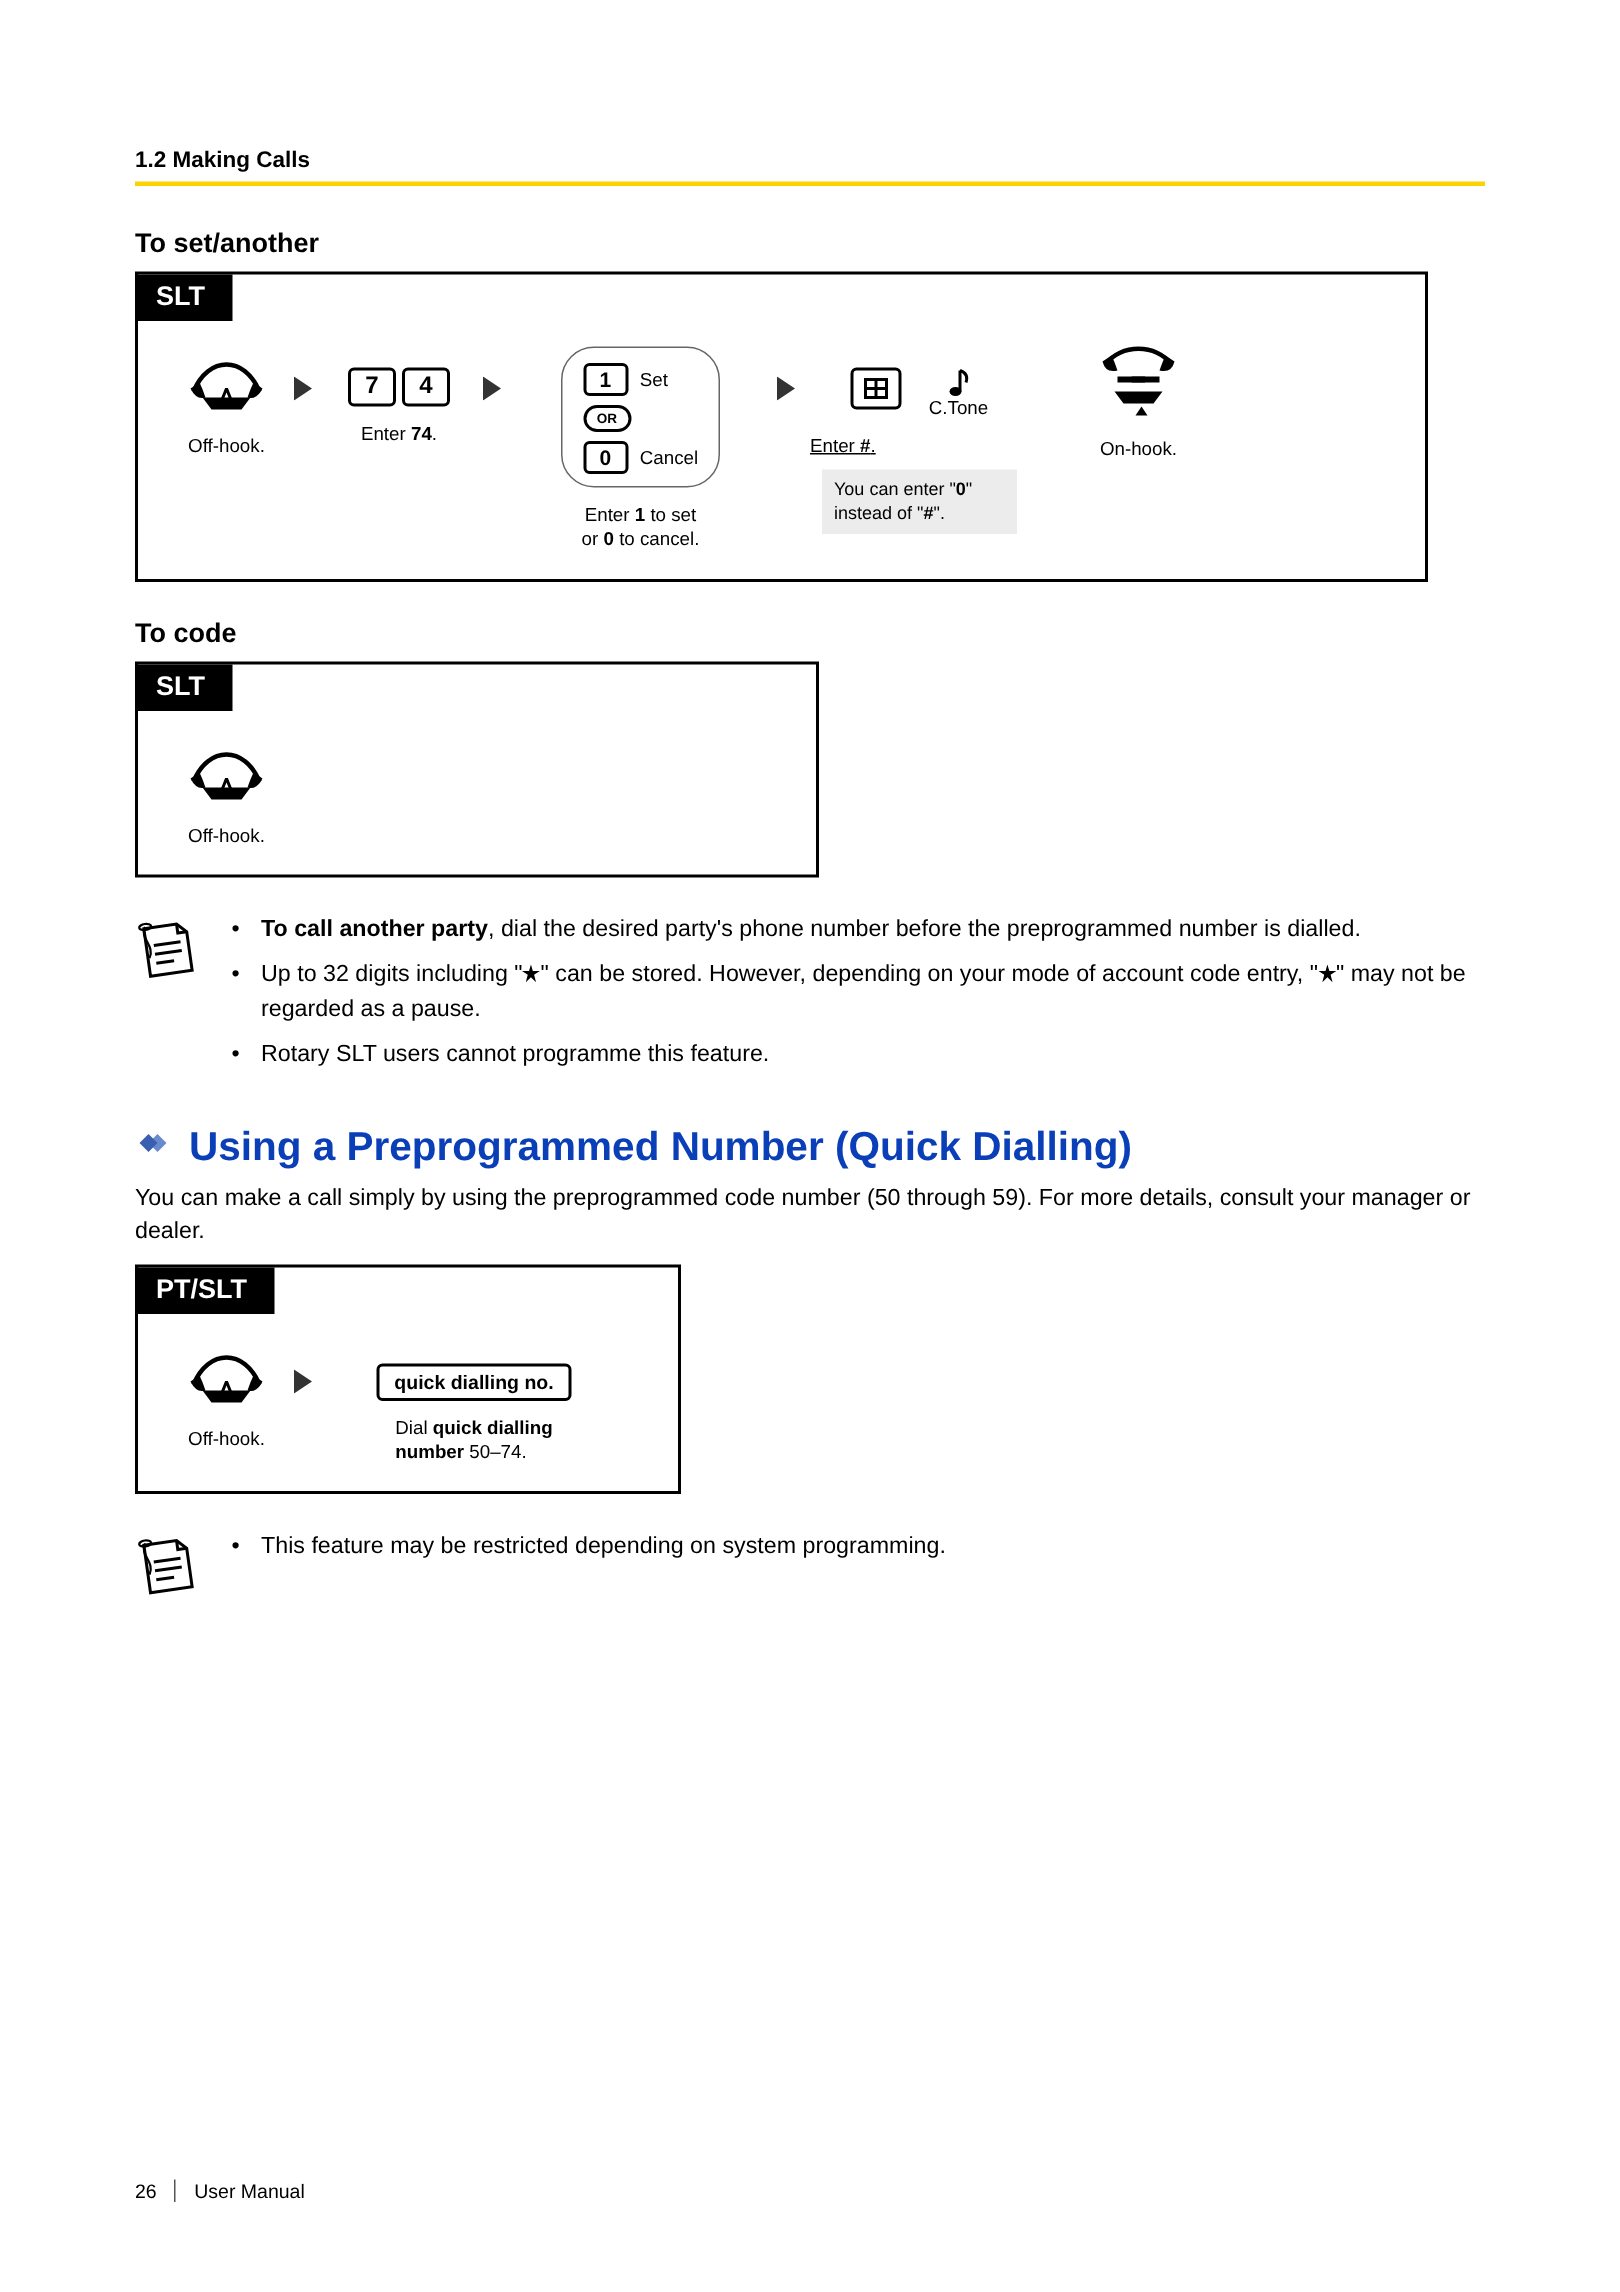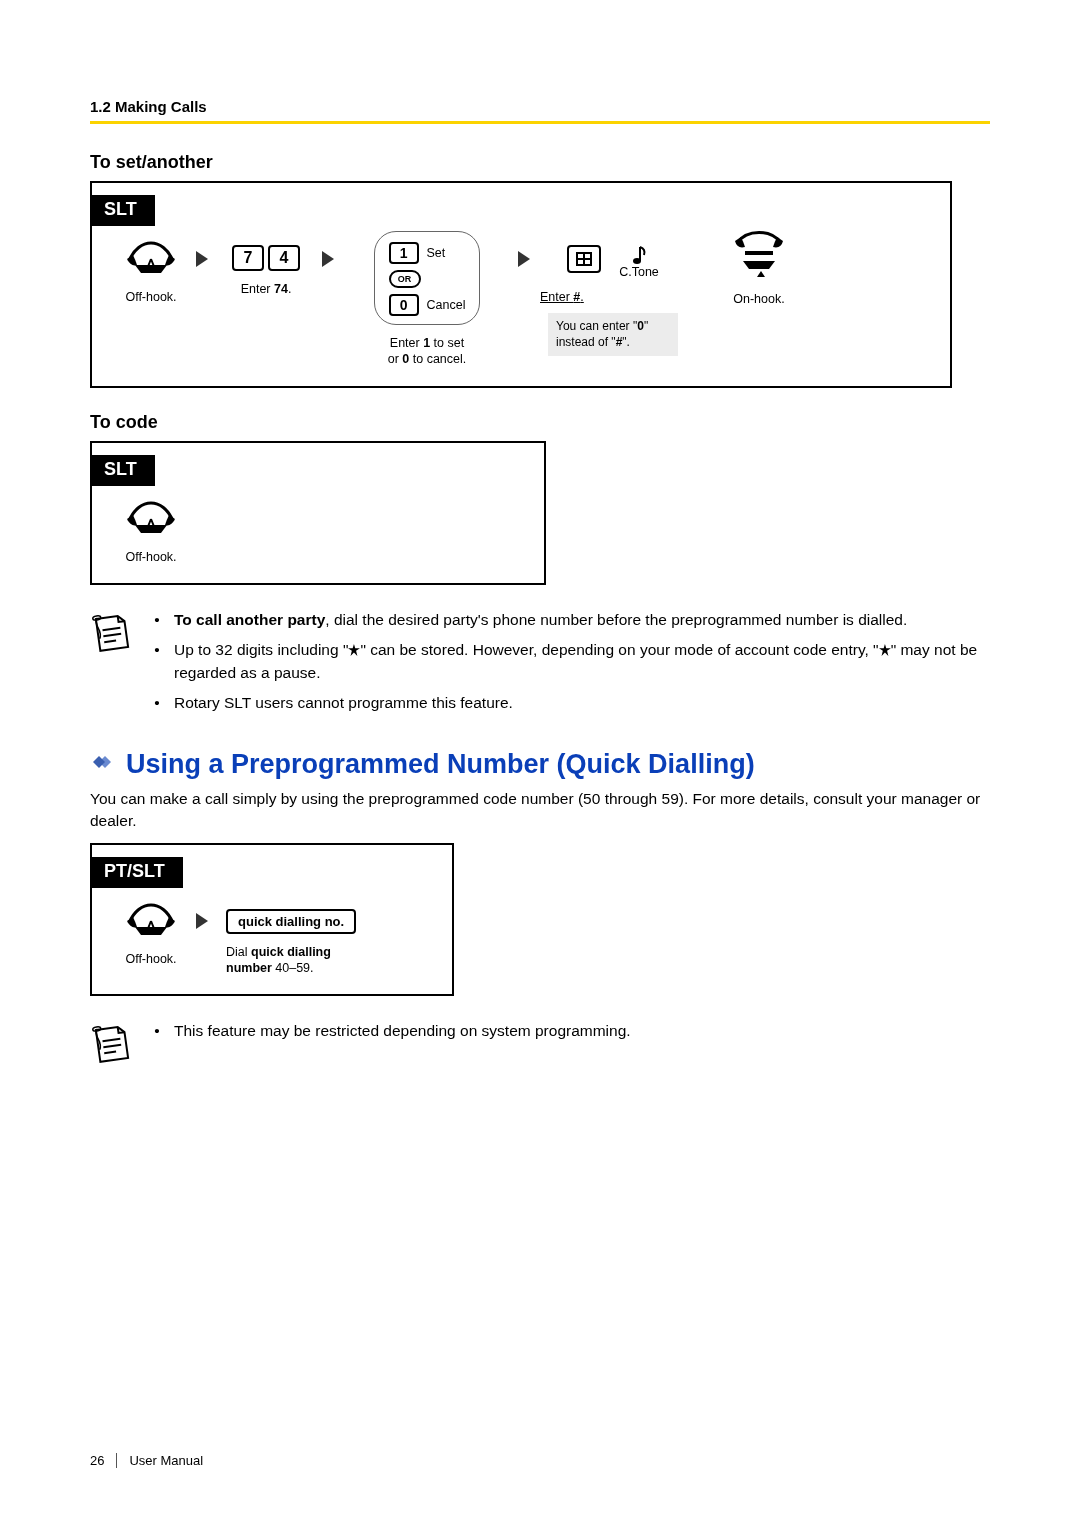--- a/index.html
+++ b/index.html
@@ -28,21 +28,21 @@
     margin-bottom: 8px;
   }
   .diagram-box {
     border: 2px solid #000;
     background: #fff;
     position: relative;
     margin-bottom: 24px;
   }
   .diag-tab {
     position: absolute;
-    top: 12px; left: 0;
+    top: 0; left: 0;
     background: #000;
     color: #fff;
     font-weight: bold;
     font-size: 18px;
     padding: 4px 18px 6px 12px;
   }
   .diag-body {
     padding: 46px 16px 18px 20px;
   }
   .flow-row {
@@ -355,25 +355,25 @@
     <div class="flow-row">
       <div class="col" style="width:78px;">
         <svg width="56" height="50">
             <use href="#offhook-icon"></use>
           </svg>
         <div class="caption">Off-hook.</div>
       </div>
       <div class="arrow"><svg>
             <use href="#arrow-right"></use>
           </svg></div>
-      <div class="col" style="width:180px;align-items:flex-start;margin-left:10px;">
+      <div class="col" style="width:180px;align-items:center;margin-left:10px;">
         <div class="qd-label">quick dialling no.</div>
         <div class="caption" style="text-align:left;">
           <span>Dial </span><b>quick dialling</b><br>
-          <b>number</b><span> 40–59.</span>
+          <b>number</b><span> 50–74.</span>
         </div>
       </div>
     </div>
   </div>
 </div>
 
 <div class="note-block">
   <div class="note-icon">
     <svg width="44" height="44" viewBox="0 0 44 44">
         <g transform="rotate(-8 22 22)">

